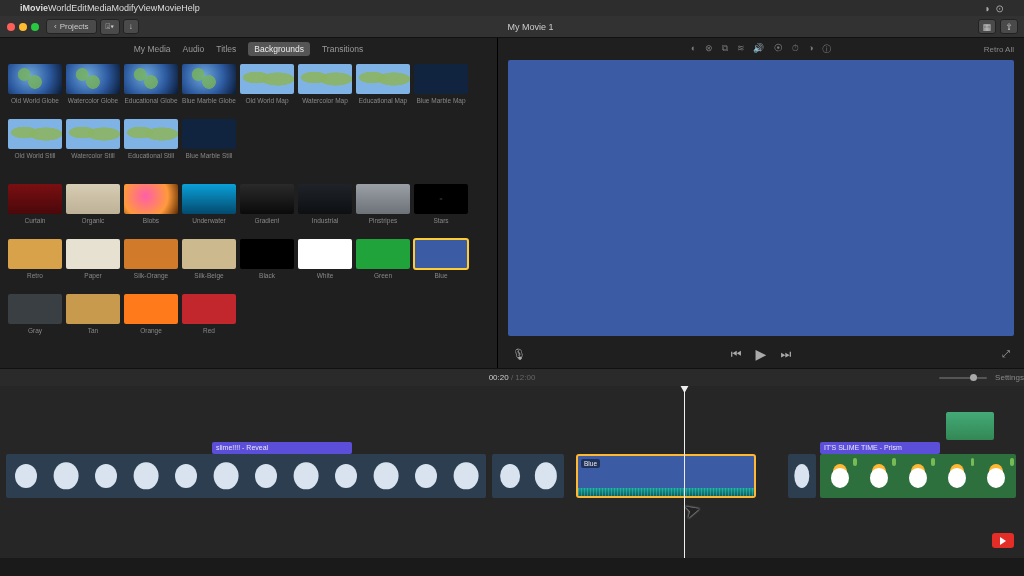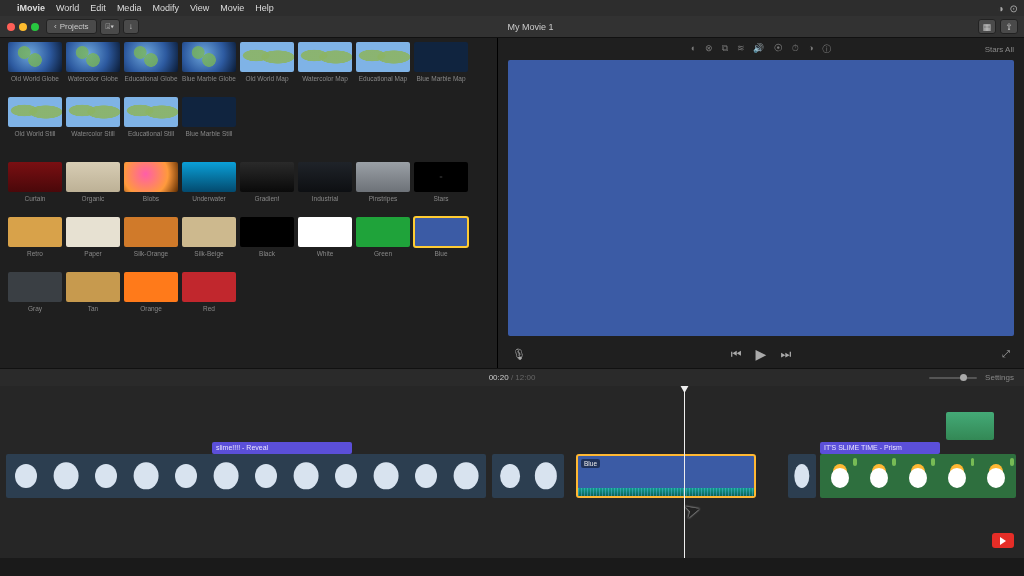--- a/index.html
+++ b/index.html
@@ -1,19 +1,19 @@
 <!DOCTYPE html>
 <html><head>
 <meta charset="utf-8">
 <style>
   * { box-sizing: border-box; margin: 0; padding: 0; font-family: -apple-system, "Helvetica Neue", Arial, sans-serif; }
   body { width: 1024px; height: 576px; background: #1a1a1a; color: #ccc; overflow: hidden; position: relative; }
 
   
-  .menubar { height: 16px; background: #2d2d2d; display: flex; align-items: center; padding: 0 6px; font-size: 9px; color: #ddd; gap: 11px; }
+  .menubar { height: 16px; background: #2d2d2d; display: flex; align-items: center; padding: 0 20px; font-size: 9px; color: #ddd; }
   .menubar .apple { font-size: 10px; }
   .menubar .app-name { font-weight: 600; }
   .menubar-right { margin-left: auto; display: flex; gap: 6px; font-size: 10px; color: #aaa; }
 
   
   .toolbar { height: 22px; background: #323232; display: flex; align-items: center; font-size: 9px; color: #bbb; border-bottom: 1px solid #111; position: relative; }
   .traffic { display: flex; gap: 4px; padding: 0 7px; }
   .traffic span { width: 8px; height: 8px; border-radius: 50%; display: block; }
   .tl-red { background: #ff5f57; } .tl-yel { background: #febc2e; } .tl-grn { background: #28c840; }
   .tb-btn { background: #4a4a4a; border: 1px solid #222; border-radius: 3px; padding: 2px 7px; margin-right: 3px; font-size: 8px; color: #ccc; display: flex; align-items: center; gap: 3px; }
@@ -50,21 +50,21 @@
   .viewer { flex: 1; background: #1f1f1f; display: flex; flex-direction: column; border-left: 1px solid #000; }
   .viewer-tb { height: 22px; display: flex; align-items: center; justify-content: flex-end; gap: 10px; padding: 0 10px; font-size: 9px; color: #777; position: relative; }
   .viewer-tb .icons { display: flex; gap: 9px; position: absolute; left: 50%; transform: translateX(-50%); }
   .viewer-tb .reset { font-size: 8px; color: #888; }
   .preview { flex: 1; margin: 0 10px 4px 10px; background: #3b5ba5; border-radius: 2px; }
   .viewer-controls { height: 28px; display: flex; align-items: center; justify-content: center; gap: 14px; color: #aaa; font-size: 12px; position: relative; }
   .viewer-controls .mic { position: absolute; left: 14px; font-size: 11px; }
   .viewer-controls .expand { position: absolute; right: 14px; font-size: 10px; }
 
   
-  .timeline-head { height: 18px; background: #2a2a2a; display: flex; align-items: center; font-size: 8px; color: #888; padding: 0 10px; position: relative; border-top: 1px solid #111; }
+  .timeline-head { height: 18px; background: #2a2a2a; display: flex; align-items: center; font-size: 8px; color: #888; padding: 0 0; position: relative; border-top: 1px solid #111; }
   .timeline-head .time { position: absolute; left: 50%; transform: translateX(-50%); }
   .timeline-head .time .cur { color: #ccc; }
   .timeline-head .right { margin-left: auto; display: flex; align-items: center; gap: 8px; }
   .timeline-head .slider { width: 48px; height: 2px; background: #555; position: relative; border-radius: 2px; }
   .timeline-head .slider::after { content:""; position:absolute; right: 10px; top: -3px; width: 7px; height: 7px; background: #aaa; border-radius: 50%; }
 
   .timeline { height: 172px; background: #262626; position: relative; overflow: hidden; }
   .track { position: absolute; left: 6px; right: 6px; top: 68px; height: 56px; }
   .clip { position: absolute; top: 0; height: 44px; border-radius: 2px; overflow: hidden; }
   .clip .frames { display: flex; height: 100%; }
@@ -129,20 +129,27 @@
   <div class="tb-title">My Movie 1</div>
   <div class="tb-right">
     <div class="tb-icon">▦</div>
     <div class="tb-icon">⇪</div>
   </div>
 </div>
 
 <div class="upper">
 
   <div class="browser">
+    <div class="browser-tabs">
+      <span>My Media</span>
+      <span>Audio</span>
+      <span>Titles</span>
+      <span class="active">Backgrounds</span>
+      <span>Transitions</span>
+    </div>
     <div class="grid-wrap">
       <div class="grid" id="grid">
           <div class="tile">
             <div class="thumb globe"></div>
             <div class="label">Old World Globe</div>
           </div>
           <div class="tile">
             <div class="thumb globe"></div>
             <div class="label">Watercolor Globe</div>
           </div>
@@ -280,21 +287,21 @@
         <span>◐</span>
         <span>⊗</span>
         <span>⧉</span>
         <span>≋</span>
         <span>🔊</span>
         <span>⦿</span>
         <span>⏱</span>
         <span>◑</span>
         <span>ⓘ</span>
       </div>
-      <span class="reset">Stars All</span>
+      <span class="reset">Retro All</span>
     </div>
     <div class="preview"></div>
     <div class="viewer-controls">
       <span class="mic">🎙</span>
       <span>⏮</span>
       <span style="font-size:14px">▶</span>
       <span>⏭</span>
       <span class="expand">⤢</span>
     </div>
   </div>

